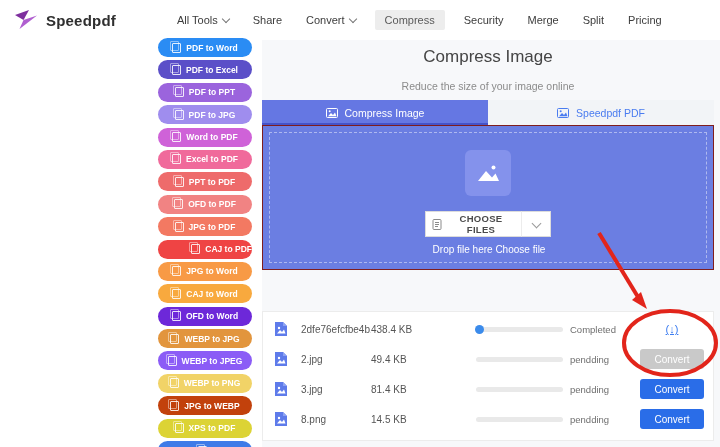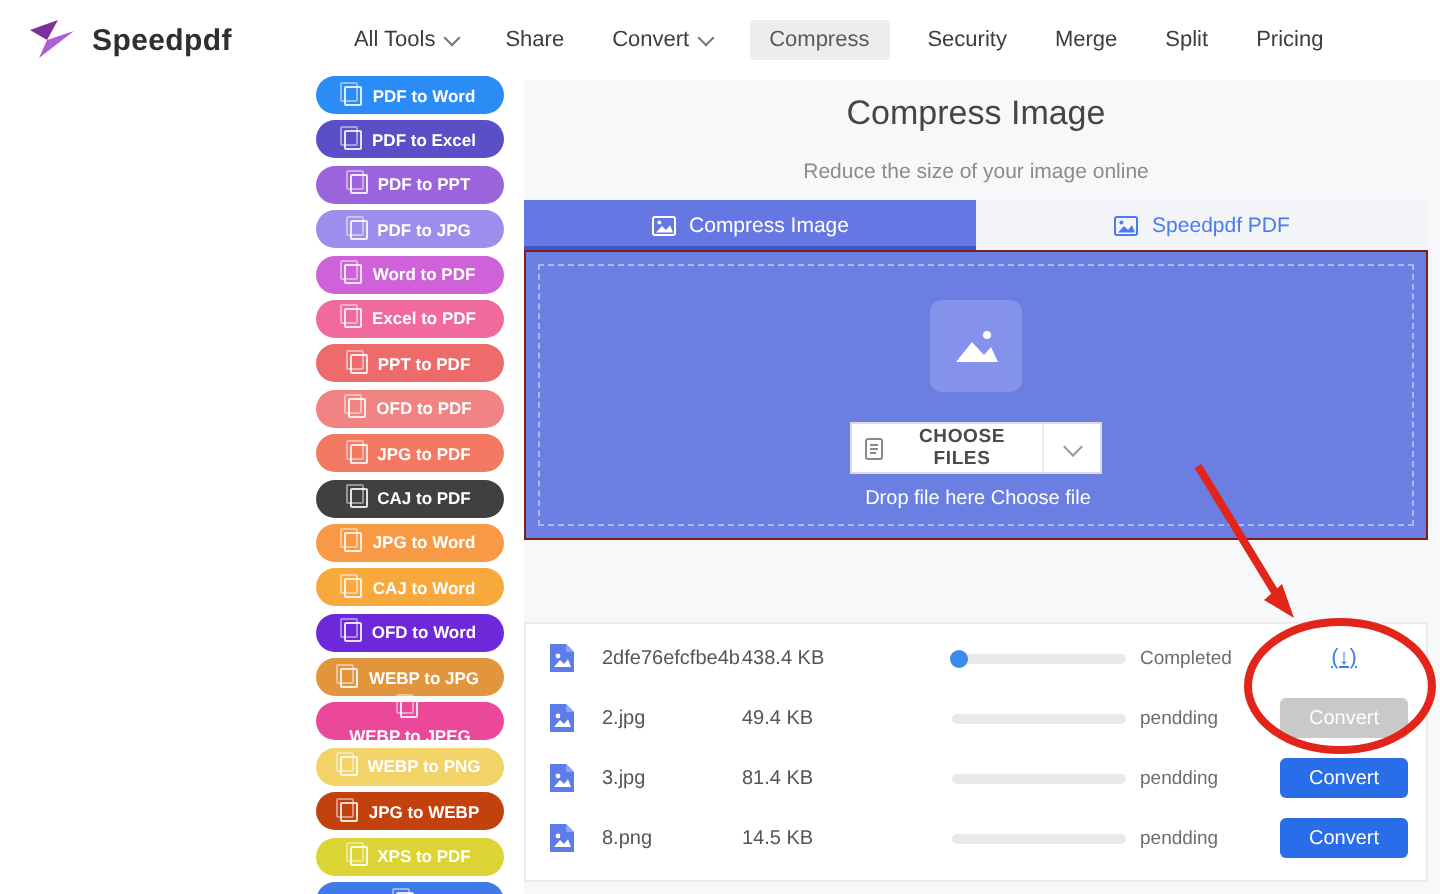--- a/index.html
+++ b/index.html
@@ -147,41 +147,41 @@
         <span>PPT to PDF</span>
       </div>
       <div class="pill" style="background: rgb(241, 131, 131);">
         <span class="doc-ico"></span>
         <span>OFD to PDF</span>
       </div>
       <div class="pill" style="background: rgb(243, 121, 98);">
         <span class="doc-ico"></span>
         <span>JPG to PDF</span>
       </div>
-      <div class="pill" style="background: #404040;">
+      <div class="pill" style="background: #ef4444; justify-content: flex-end;">
         <span class="doc-ico"></span>
         <span>CAJ to PDF</span>
       </div>
       <div class="pill" style="background: rgb(248, 154, 69);">
         <span class="doc-ico"></span>
         <span>JPG to Word</span>
       </div>
       <div class="pill" style="background: rgb(248, 169, 62);">
         <span class="doc-ico"></span>
         <span>CAJ to Word</span>
       </div>
       <div class="pill" style="background: #6d28d9;">
         <span class="doc-ico"></span>
         <span>OFD to Word</span>
       </div>
       <div class="pill" style="background: rgb(226, 149, 61);">
         <span class="doc-ico"></span>
         <span>WEBP to JPG</span>
       </div>
-      <div class="pill" style="background: #ec4899; flex-direction: column;">
+      <div class="pill" style="background: #8b5cf6;">
         <span class="doc-ico"></span>
         <span>WEBP to JPEG</span>
       </div>
       <div class="pill" style="background: rgb(241, 211, 103);">
         <span class="doc-ico"></span>
         <span>WEBP to PNG</span>
       </div>
       <div class="pill" style="background: #c2410c;">
         <span class="doc-ico"></span>
         <span>JPG to WEBP</span>

